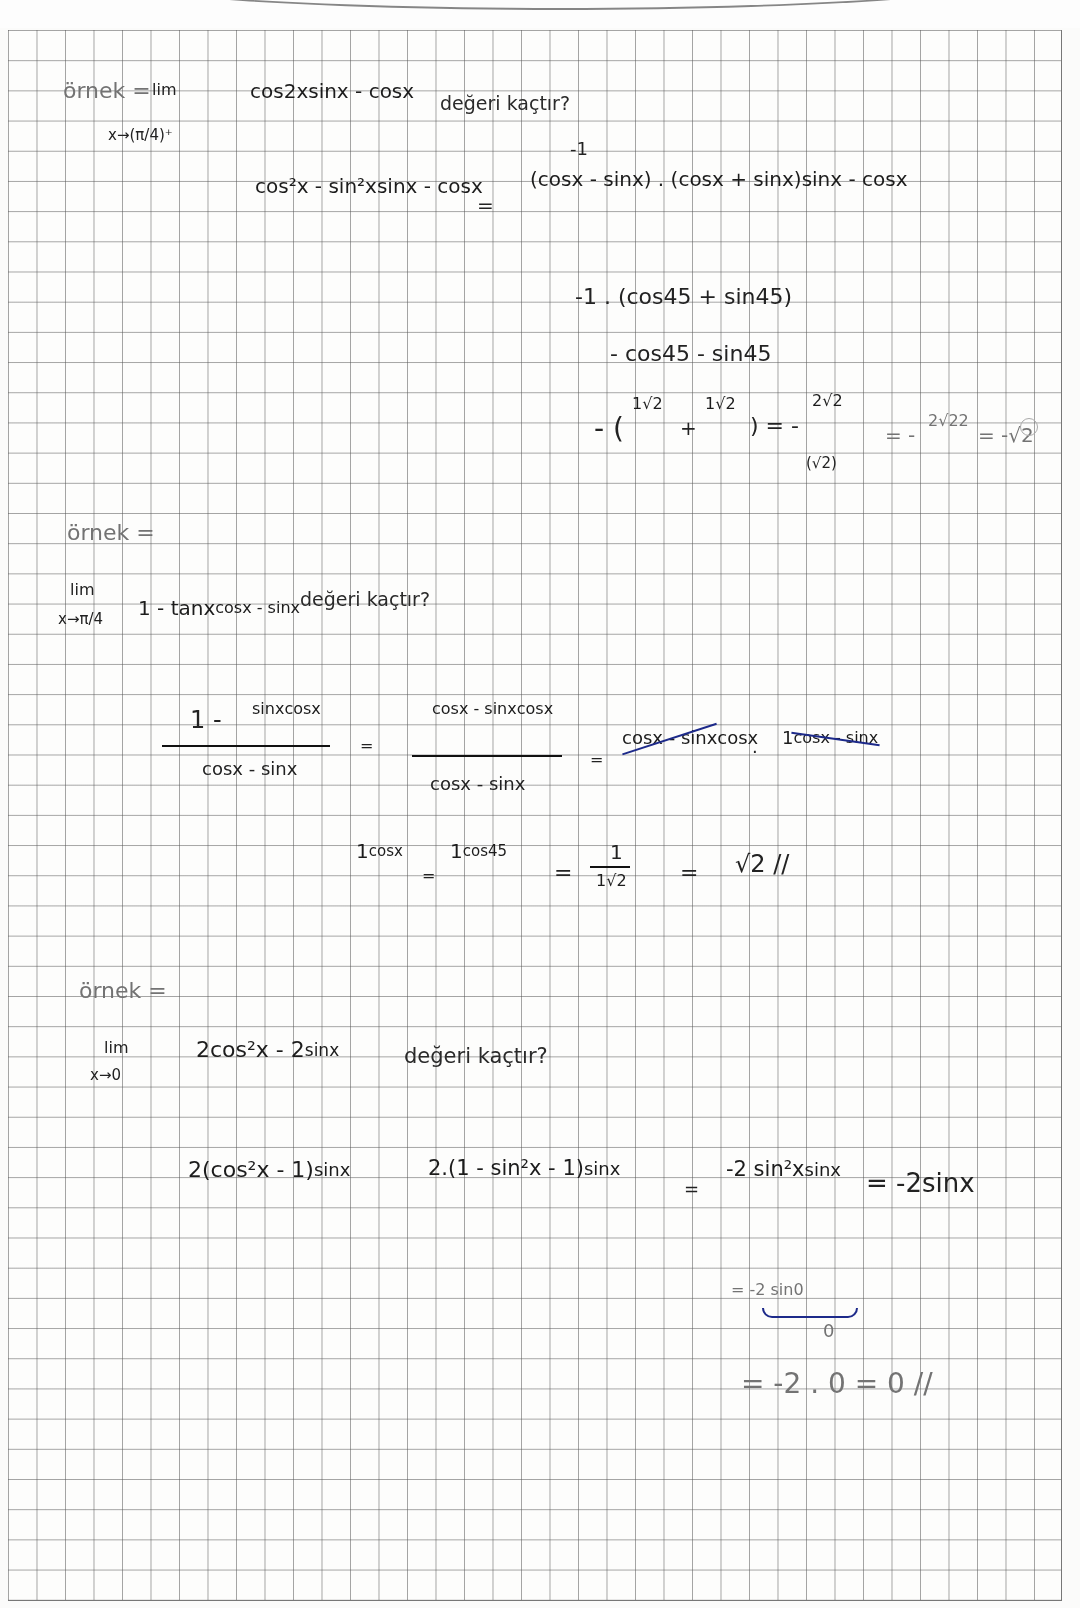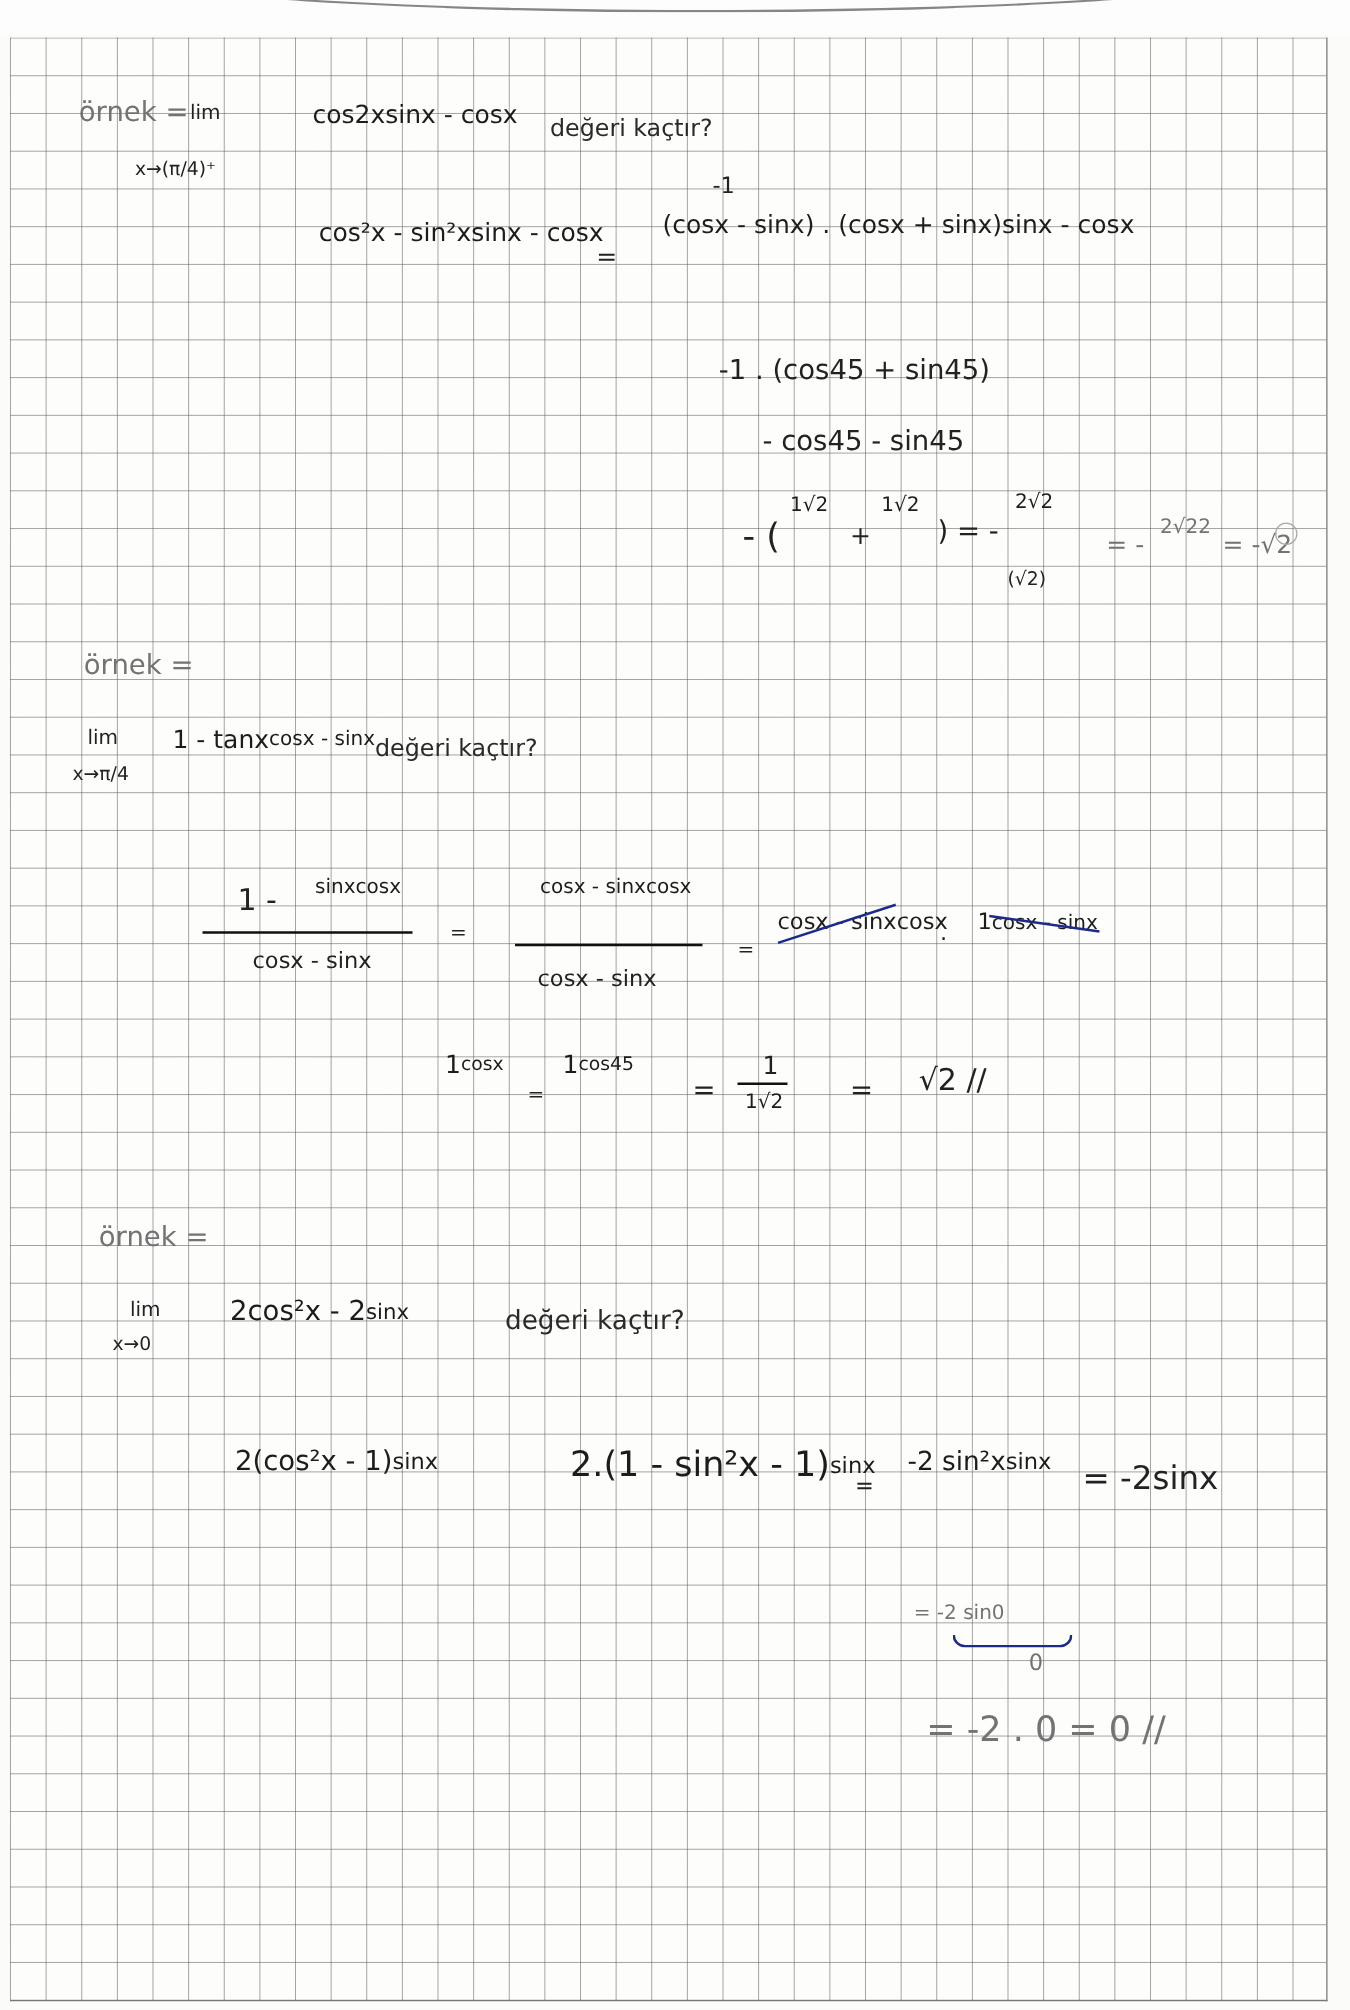--- a/index.html
+++ b/index.html
@@ -89,21 +89,21 @@
     <span class="den">2</span>
   </div>
   <span class="ink blue" style="left:955px;top:425px;font-size:20px;">= -√2</span>
   <span class="circle" style="left:1020px;top:418px;width:16px;height:16px;"></span>
 </section>
 
 <section>
   <span class="ink blue lbl" style="left:44px;top:522px;">örnek =</span>
   <span class="ink lim" style="left:70px;top:582px;">lim</span>
   <span class="ink sub" style="left:58px;top:612px;">x→π/4</span>
-  <div class="frac" style="left:138px;top:580px;width:128px;">
+  <div class="frac" style="left:138px;top:597px;width:128px;">
     <span class="num">1 - tanx</span>
     <span class="bar"></span>
     <span class="den" style="font-size:16px;">cosx - sinx</span>
   </div>
   <span class="ink q" style="left:300px;top:590px;">değeri kaçtır?</span>
 
   <div>
     <span class="ink" style="left:190px;top:708px;font-size:24px;">1 -</span>
     <div class="frac sm" style="left:252px;top:700px;width:60px;">
       <span class="num">sinx</span>
@@ -160,34 +160,34 @@
     </div>
   </div>
   <span class="ink" style="left:680px;top:862px;font-size:22px;">=</span>
   <span class="ink" style="left:735px;top:852px;font-size:24px;">√2 //</span>
 </section>
 
 <section>
   <span class="ink blue lbl" style="left:56px;top:980px;">örnek =</span>
   <span class="ink lim" style="left:104px;top:1040px;">lim</span>
   <span class="ink sub" style="left:90px;top:1068px;">x→0</span>
-  <div class="frac" style="left:184px;top:1038px;width:172px;">
+  <div class="frac" style="left:196px;top:1038px;width:172px;">
     <span class="num" style="font-size:22px;">2cos²x - 2</span>
     <span class="bar"></span>
     <span class="den" style="font-size:17px;">sinx</span>
   </div>
   <span class="ink q" style="left:404px;top:1046px;font-size:21px;">değeri kaçtır?</span>
 
   <div class="frac" style="left:176px;top:1157px;width:180px;">
     <span class="num" style="font-size:22px;margin-left:12px;">2(cos²x - 1)</span>
     <span class="bar" style="margin:10px 0 14px;"></span>
     <span class="den" style="font-size:18px;">sinx</span>
   </div>
   <div class="frac" style="left:428px;top:1157px;width:218px;">
-    <span class="num" style="font-size:28px;margin-left:28px;">2.(1 - sin²x - 1)</span>
+    <span class="num" style="font-size:21px;">2.(1 - sin²x - 1)</span>
     <span class="bar"></span>
     <span class="den" style="font-size:18px;">sinx</span>
   </div>
   <span class="ink" style="left:684px;top:1180px;font-size:18px;">=</span>
   <div class="frac" style="left:726px;top:1158px;width:118px;">
     <span class="num" style="font-size:21px;">-2 sin²x</span>
     <span class="bar"></span>
     <span class="den" style="font-size:18px;">sinx</span>
   </div>
   <span class="ink" style="left:866px;top:1170px;font-size:26px;">= -2sinx</span>

